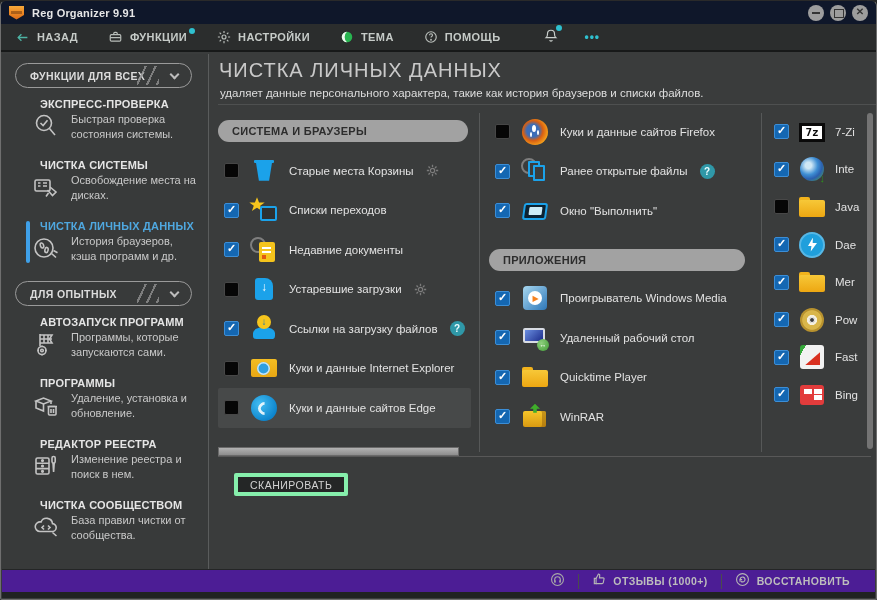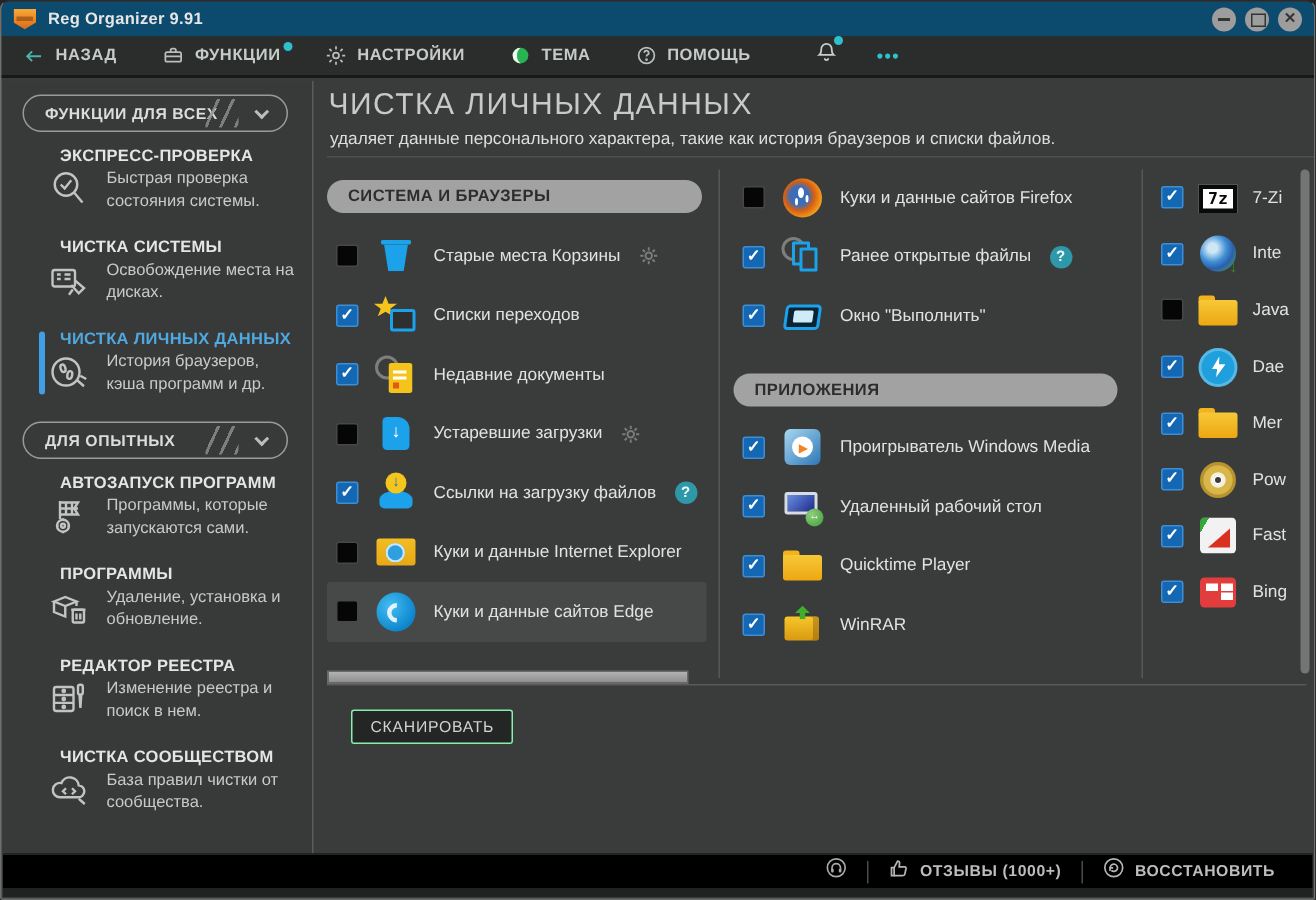--- a/index.html
+++ b/index.html
@@ -2,21 +2,21 @@
 <html><head>
 <meta charset="utf-8">
 <title>Reg Organizer 9.91</title>
 <style>
   html,body{margin:0;padding:0;background:#232525;font-family:"Liberation Sans",sans-serif;}
   *{box-sizing:border-box;}
   #window{position:relative;width:877px;height:600px;background:#3a3c3c;overflow:hidden;
           border:1px solid #6f6f6f;border-top-color:#2a2a2a;border-radius:6px 6px 2px 2px;}
 
   
-  .titlebar{position:absolute;left:0;top:0;right:0;height:23px;background:#0c4a6e;display:flex;align-items:center;padding:0 8px;}
+  .titlebar{position:absolute;left:0;top:0;right:0;height:23px;background:#0f172a;display:flex;align-items:center;padding:0 8px;}
   .logo{width:15px;height:14px;margin-right:8px;background:linear-gradient(180deg,#f6a93b 0%,#ef8a24 45%,#d96a1b 100%);
         clip-path:polygon(0 0,100% 0,100% 68%,50% 100%,0 68%);position:relative;}
   .logo::after{content:"";position:absolute;left:2px;top:5px;right:2px;height:3px;background:#8a4a12;opacity:.65;}
   .win-title{font-size:11px;font-weight:bold;color:#e6e6e6;letter-spacing:.2px;}
   .win-controls{margin-left:auto;display:flex;gap:6px;}
   .wc{width:16px;height:16px;border-radius:50%;background:#9d9d9d;position:relative;cursor:default;}
   .wc-min::after{content:"";position:absolute;left:4px;top:7px;width:8px;height:2px;background:#343434;}
   .wc-max::after{content:"";position:absolute;left:4px;top:4px;width:8px;height:7px;border:1.5px solid #343434;}
   .wc-close::after{content:"✕";position:absolute;left:0;top:1px;width:16px;text-align:center;font-size:10px;font-weight:bold;color:#343434;}
 
@@ -160,25 +160,25 @@
       background-image:linear-gradient(120deg,#35a83a 0 16%,transparent 16%);}
   .ic-faststone::after{left:8px;top:10px;width:15px;height:13px;background:#d93020;clip-path:polygon(0 100%,100% 0,100% 100%);}
 
   .ic-bing::before{left:3px;top:5px;width:24px;height:20px;background:#e23c3c;border-radius:3px;}
   .ic-bing::after{left:7px;top:9px;width:8px;height:5px;background:#fff;box-shadow:10px 0 0 #fff,10px 6px 0 #fff;}
 
   
   .htrack{position:absolute;left:217px;top:455px;width:653px;height:1px;background:#585858;}
   .hthumb{position:absolute;left:217px;top:446px;width:241px;height:9px;background:linear-gradient(#b2b2b2,#8d8d8d);
           border:1px solid #6a6a6a;cursor:pointer;}
-  .scan-btn{position:absolute;left:233px;top:472px;height:23px;padding:0 12px;background:#242626;border:1px solid #86efac;
+  .scan-btn{position:absolute;left:233px;top:472px;height:23px;padding:0 12px;background:#242626;border:4px solid #86efac;
             border-radius:2px;color:#d2d2d2;font-size:10.5px;letter-spacing:.5px;font-family:"Liberation Sans",sans-serif;cursor:pointer;}
 
   
-  .statusbar{position:absolute;left:1px;right:1px;bottom:7px;height:23px;background:#000000;border-top:1px solid #242626;
+  .statusbar{position:absolute;left:1px;right:1px;bottom:7px;height:23px;background:#4c1d95;border-top:1px solid #242626;
              display:flex;justify-content:flex-end;align-items:center;padding-right:12px;}
   .sb-item{display:flex;align-items:center;gap:7px;padding:0 13px;height:15px;cursor:pointer;}
   .sb-item + .sb-item{border-left:1px solid #4a4c4c;}
   .sb-label{font-size:10.5px;color:#bdbdbd;letter-spacing:.4px;font-weight:bold;}
   .bottom-strip{position:absolute;left:1px;right:1px;bottom:1px;height:6px;background:#202222;}
 </style>
 </head>
 <body>
 
 <div id="window">

